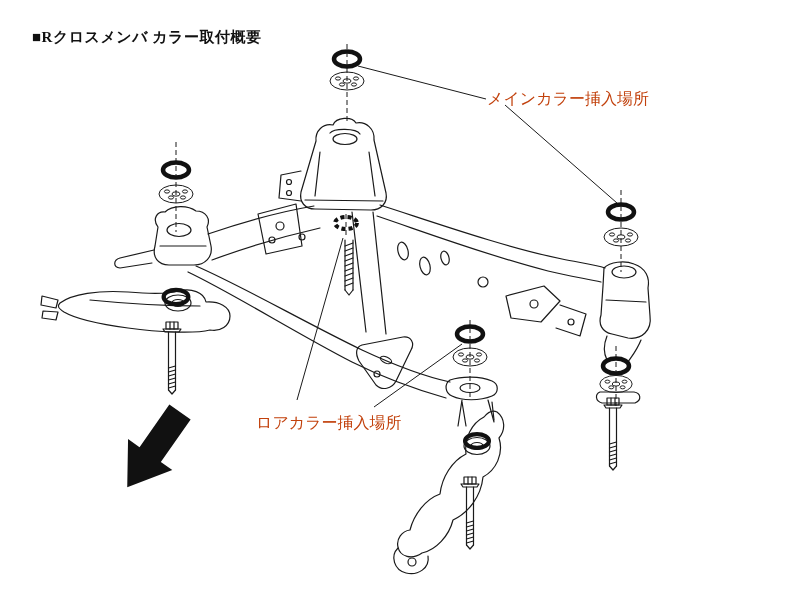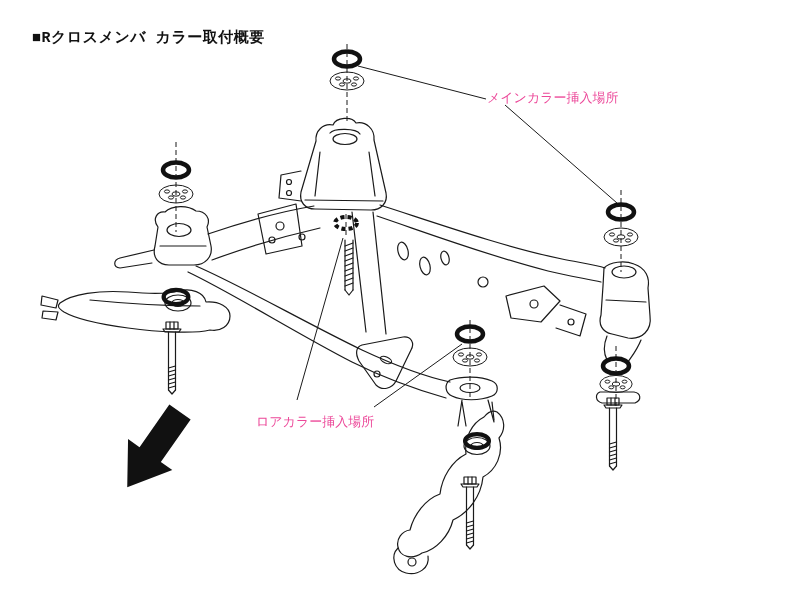--- a/index.html
+++ b/index.html
@@ -1,20 +1,20 @@
 <!DOCTYPE html>
 <html><head>
 <meta charset="utf-8">
 <style>
   html,body{margin:0;padding:0;background:#ffffff;}
   .page{position:relative;width:737px;height:600px;background:#ffffff;overflow:hidden;
-        font-family:Liberation Mono, monospace;color:#111;}
+        font-family:Liberation Serif, serif;color:#111;}
   .title{position:absolute;left:32px;top:28px;margin:0;font-size:15px;font-weight:bold;
          letter-spacing:0.5px;color:#111;}
-  .label{position:absolute;font-size:13px;color:#ec4899;white-space:nowrap;}
+  .label{position:absolute;font-size:16px;color:#c2410c;white-space:nowrap;}
   .main-collar-label{left:487px;top:89px;}
   .lower-collar-label{left:256px;top:413px;}
   svg{position:absolute;left:0;top:0;}
   .ln{stroke:#1a1a1a;stroke-width:1.2;fill:none;stroke-linecap:round;stroke-linejoin:round;}
   .thin{stroke:#1a1a1a;stroke-width:1;fill:none;}
   .dash{stroke:#1a1a1a;stroke-width:1;fill:none;stroke-dasharray:5 3;}
   .oring{stroke:#111;stroke-width:4.5;fill:none;}
   .solid{fill:#111;stroke:none;}
 </style>
 </head>

